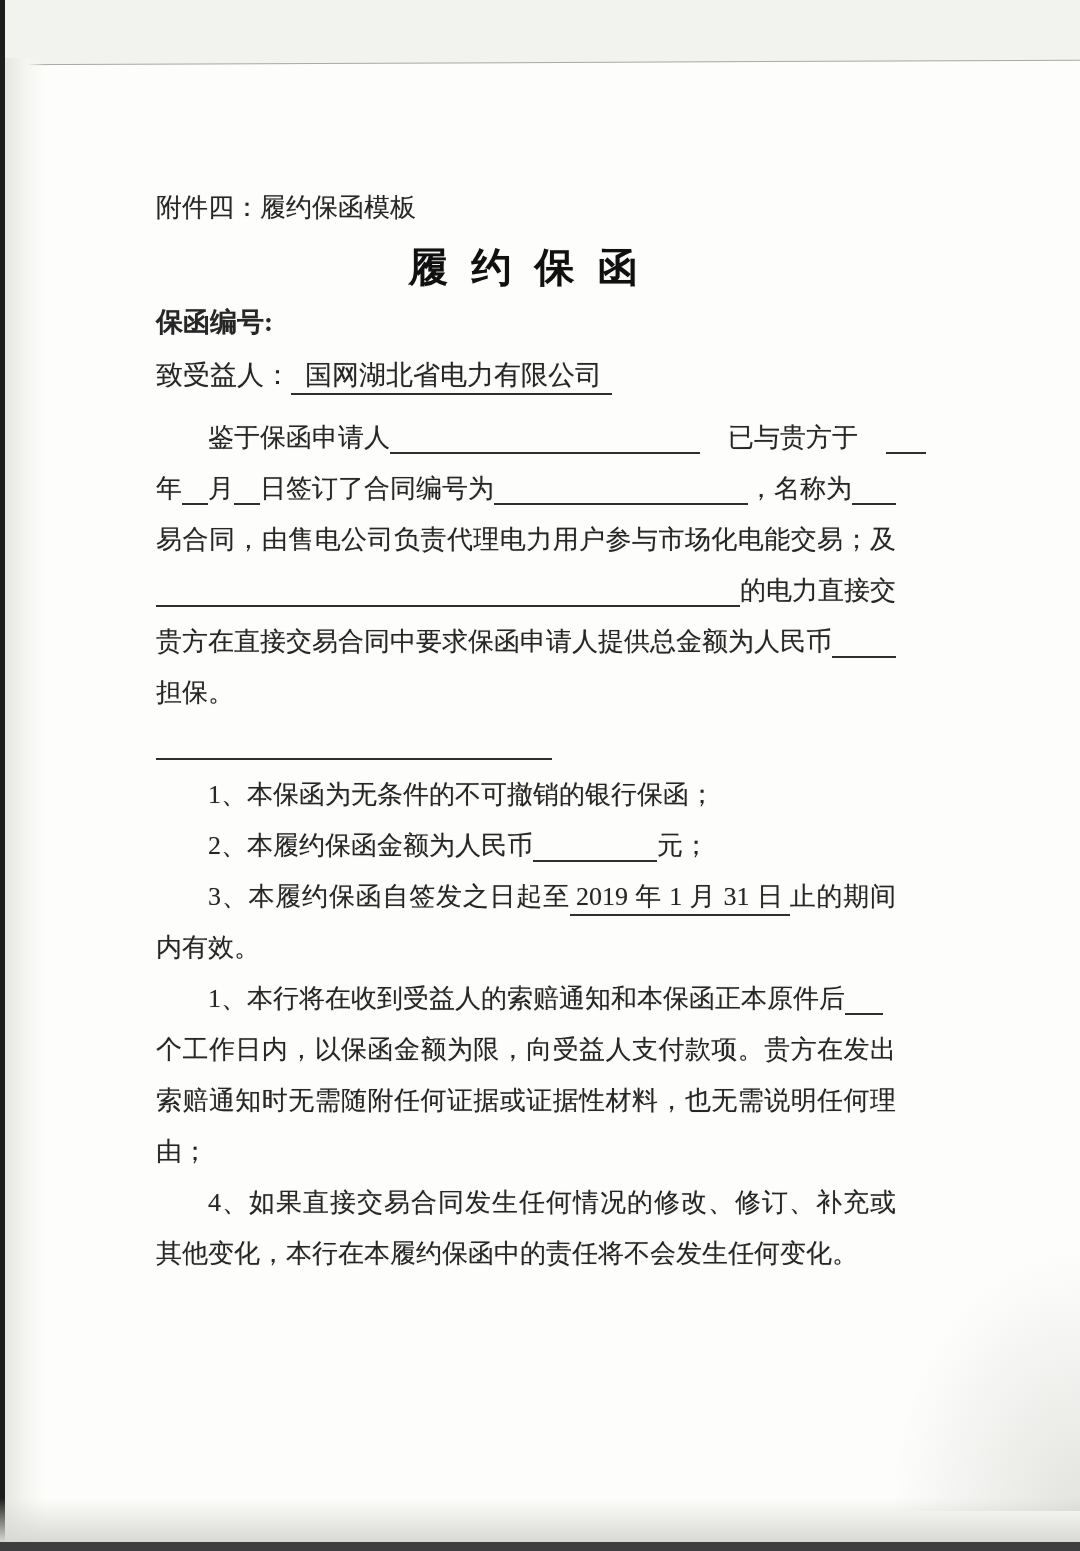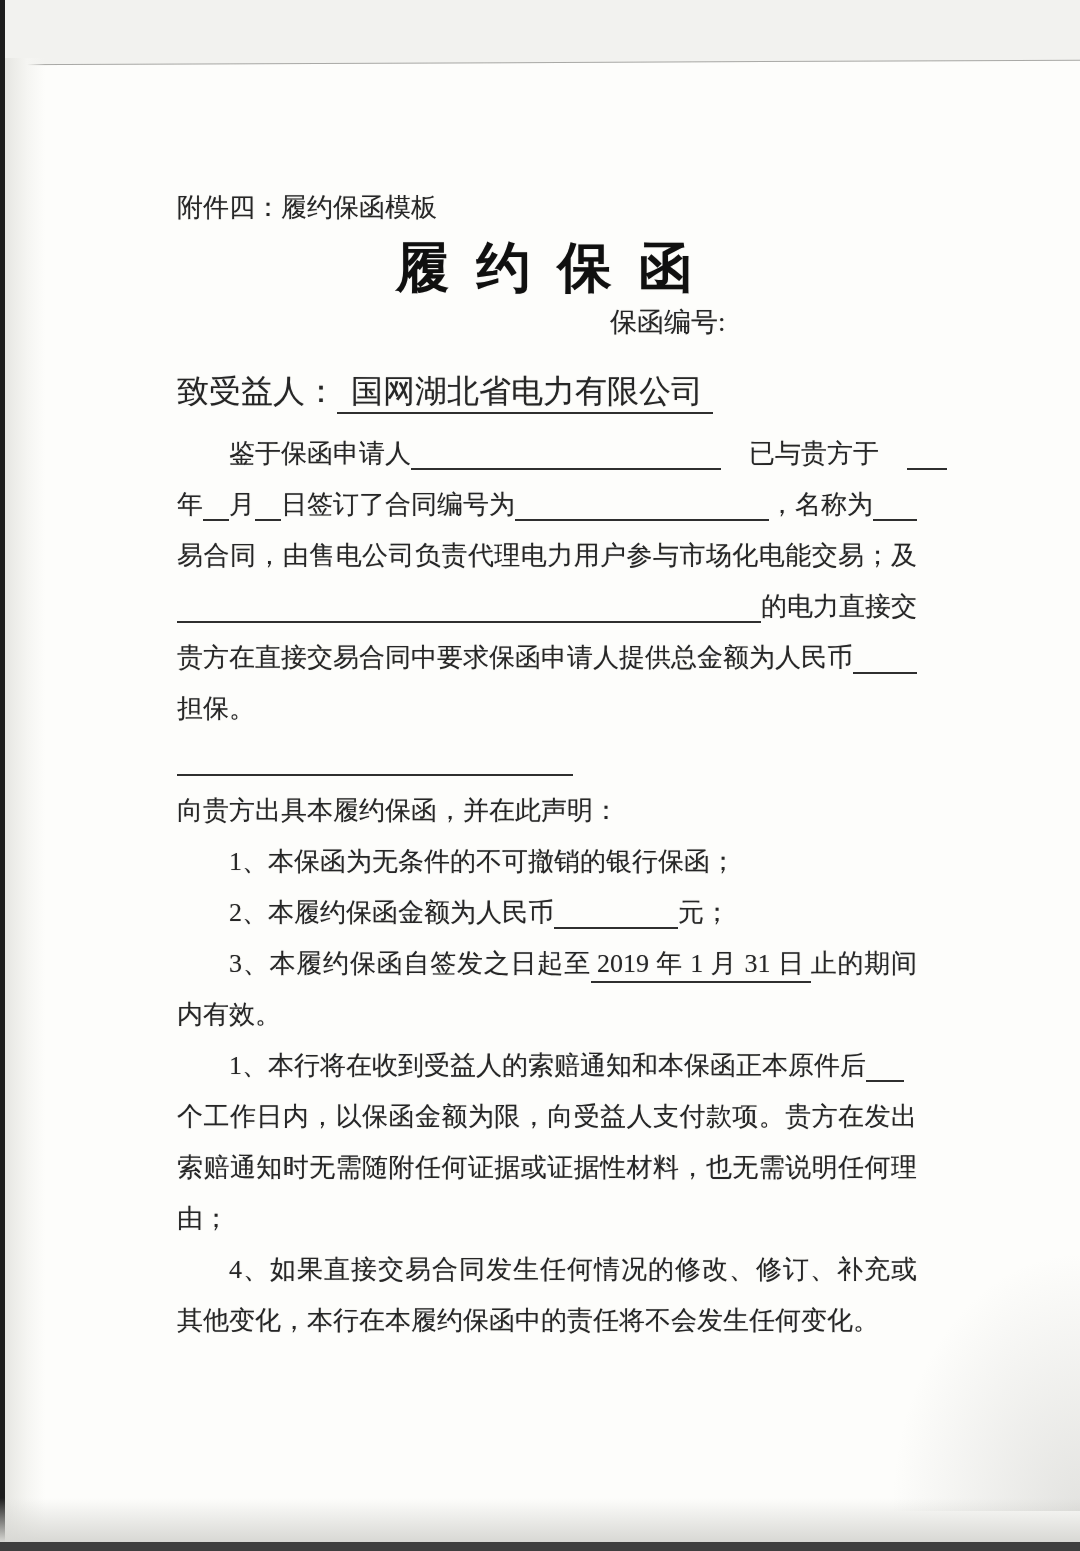--- a/index.html
+++ b/index.html
@@ -23,31 +23,31 @@
   .scan-bottom-shade{
     position:absolute;left:0;bottom:9px;width:1080px;height:44px;
     background:linear-gradient(0deg,#d8d8d4 0%,rgba(255,255,255,0) 100%);
   }
   .scan-bottom-dark{position:absolute;left:0;bottom:0;width:1080px;height:9px;background:#3e3e3e;}
   .scan-br-shadow{
     position:absolute;right:0;bottom:40px;width:190px;height:260px;
     background:radial-gradient(ellipse at 100% 100%,rgba(160,160,155,.28),rgba(255,255,255,0) 70%);
   }
   
-  .page{position:absolute;left:177px;top:0;width:740px;padding-top:190px;
+  .page{position:absolute;left:156px;top:0;width:740px;padding-top:190px;
     text-shadow:0 0 1px rgba(50,50,50,.35);}
   .attach{font-size:26px;line-height:36px;}
   .title{
-    margin-top:12px;text-align:center;font-size:54px;line-height:58px;
+    margin-top:12px;text-align:center;font-size:40px;line-height:58px;
     font-family:"Liberation Sans","DejaVu Sans",sans-serif;
     font-weight:700;letter-spacing:6px;color:#101010;
   }
   .gnum{margin-top:8px;font-size:27px;line-height:36px;}
-  .gnum span{margin-left:433px;}
-  .benef{margin-top:30px;font-size:32px;line-height:42px;white-space:nowrap;}
+  .gnum span{font-weight:bold;}
+  .benef{margin-top:14px;font-size:27px;line-height:42px;white-space:nowrap;}
   .docbody{margin-top:16px;font-size:26px;}
   .line{line-height:51px;height:51px;white-space:nowrap;}
   .jl{text-align:justify;text-align-last:justify;}
   .ind{display:inline-block;width:52px;}
   .m12{margin:0 28px;}
   .ul{border-bottom:2px solid #2f2f2f;padding:0 6px 3px 6px;}
   .benef-name{padding:0 10px 3px 14px;}
   .blank{display:inline-block;height:30px;border-bottom:2px solid #2f2f2f;vertical-align:-8px;}
   .b26{width:26px;}.b38{width:38px;}.b40{width:40px;}.b44{width:44px;}
   .b64{width:64px;}.b124{width:124px;}.b246{width:246px;}.b254{width:254px;}
@@ -86,21 +86,20 @@
       <div class="line"><span class="blank b584"></span><span>的电力直接交</span></div>
 
       <div class="line"><span>贵方在直接交易合同中要求保函申请人提供总金额为人民币</span><span class="blank b64"></span></div>
 
 
       <div class="line"><span>担保。</span></div>
 
 
       <div class="line"><span class="blank b396"></span></div>
 
-      <div class="line"><span>向贵方出具本履约保函，并在此声明：</span></div>
 
       <div class="line"><span class="ind"></span><span>1、本保函为无条件的不可撤销的银行保函；</span></div>
 
       <div class="line"><span class="ind"></span><span>2、本履约保函金额为人民币</span><span class="blank b124"></span><span>元；</span></div>
 
       <div class="line jl"><span class="ind"></span><span>3、本履约保函自签发之日起至</span><span class="ul">2019 年 1 月 31 日</span><span>止的期间</span></div>
 
       <div class="line"><span>内有效。</span></div>
 
       <div class="line"><span class="ind"></span><span>1、本行将在收到受益人的索赔通知和本保函正本原件后</span><span class="blank b38"></span></div>

